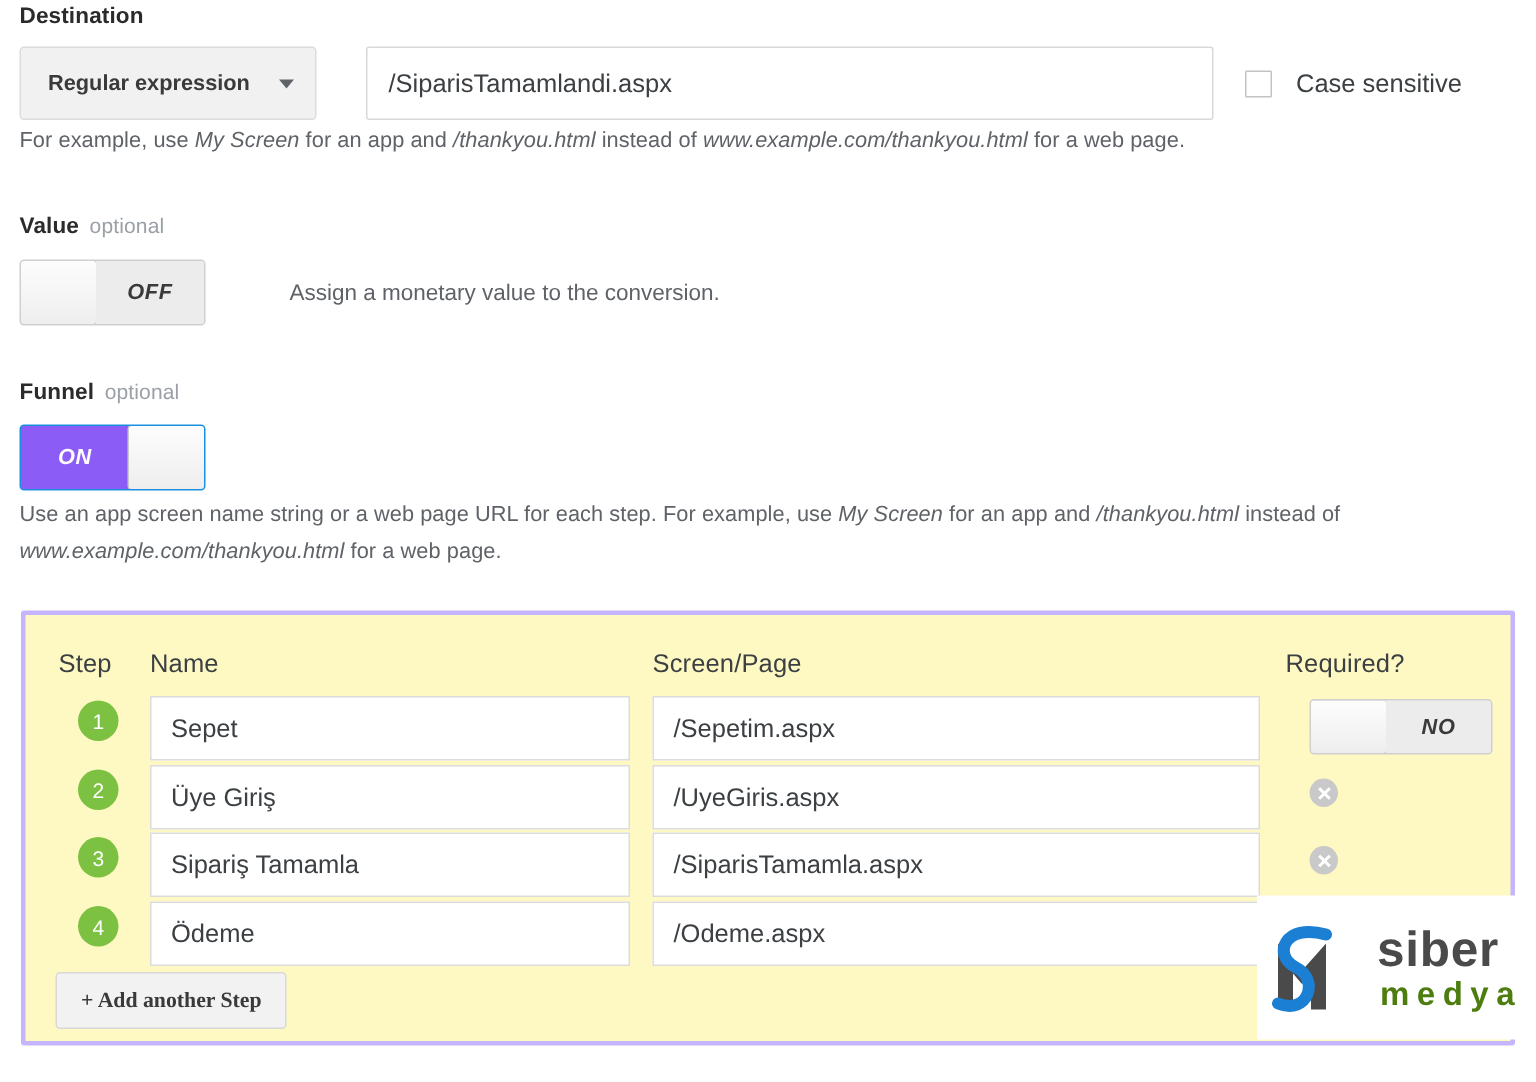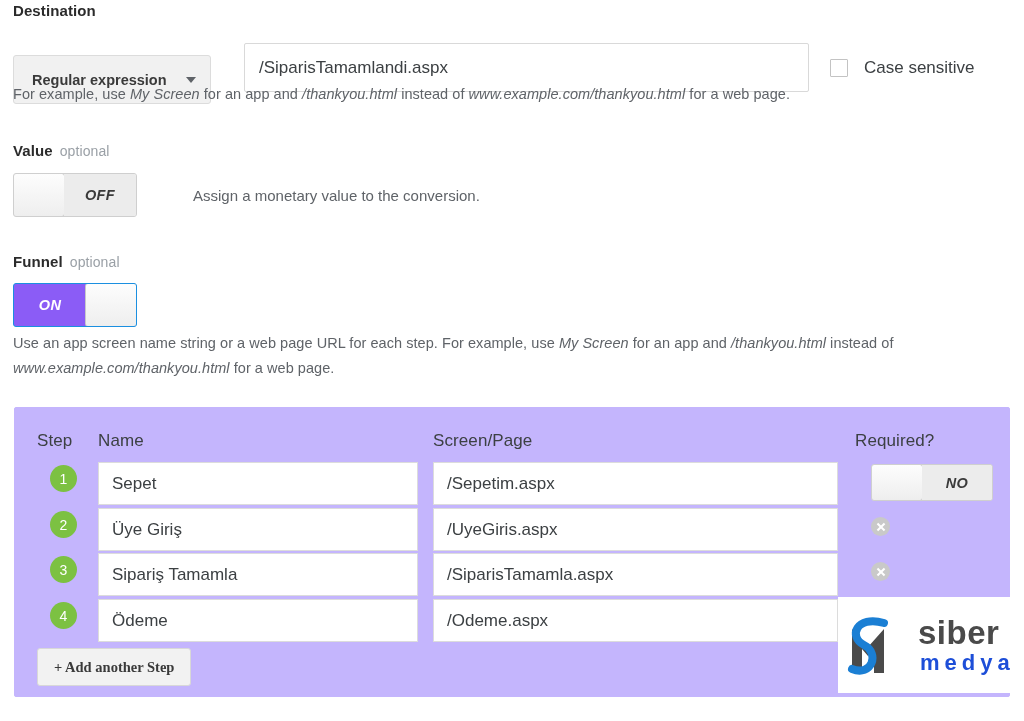--- a/index.html
+++ b/index.html
@@ -59,21 +59,20 @@
     background: #f1f1f1;
     border: 1px solid #dcdcdc;
     border-radius: 3px;
     display: flex;
     align-items: center;
     justify-content: space-between;
     font-size: 14.5px;
     font-weight: bold;
     color: #3a3a3a;
     cursor: pointer;
-    margin-top: 24px;
   }
   .select-button .caret {
     margin-left: 16px;
     width: 0; height: 0;
     border-left: 5.5px solid transparent;
     border-right: 5.5px solid transparent;
     border-top: 6px solid #5f6368;
   }
   .text-input {
     box-sizing: border-box;
@@ -182,23 +181,23 @@
   }
 
   
   #funnel-card {
     position: absolute;
     left: 14px;
     top: 407px;
     width: 996px;
     height: 290px;
     box-sizing: border-box;
-    border: 1px solid #c4b5fd;
+    border: 3px solid #c4b5fd;
     border-radius: 2px;
-    background: #c4b5fd;
+    background: #fef9c3;
     overflow: hidden;
   }
   #funnel-table {
     position: absolute;
     left: 0; top: 0;
     width: 100%;
   }
   .col-step   { position: absolute; left: 22px;  width: 62px; text-align: left; }
   .col-name   { position: absolute; left: 83px;  width: 320px; }
   .col-screen { position: absolute; left: 418px; width: 405px; }
@@ -297,21 +296,21 @@
   #logo-word-siber {
     font-size: 33px;
     font-weight: bold;
     color: #4a4a4a;
     letter-spacing: .5px;
     display: block;
   }
   #logo-word-medya {
     font-size: 22px;
     font-weight: bold;
-    color: #1d4ed8;
+    color: #4d7c0f;
     letter-spacing: 5px;
     display: block;
     margin-top: 3px;
     margin-left: 2px;
   }
 </style>
 </head>
 <body>
 
 <div id="destination-head" class="section-head">Destination</div>

